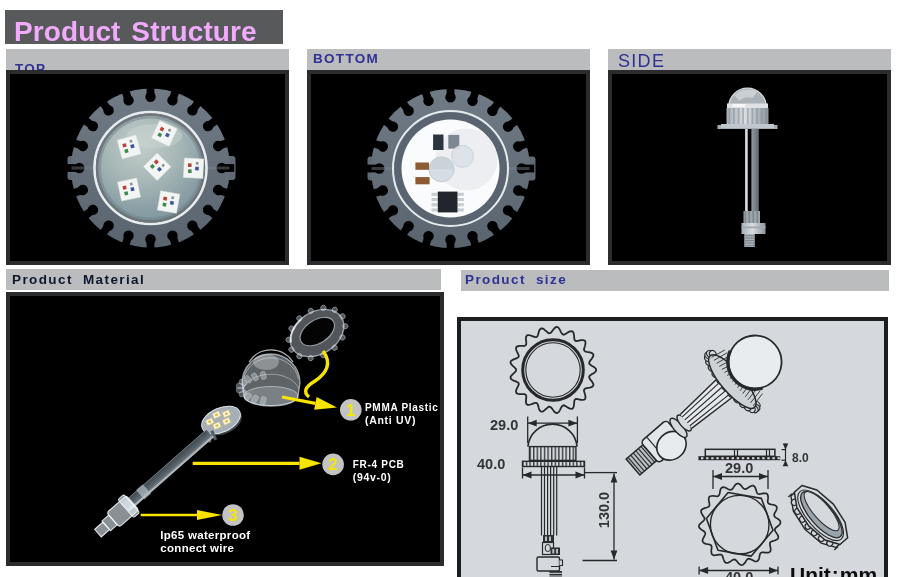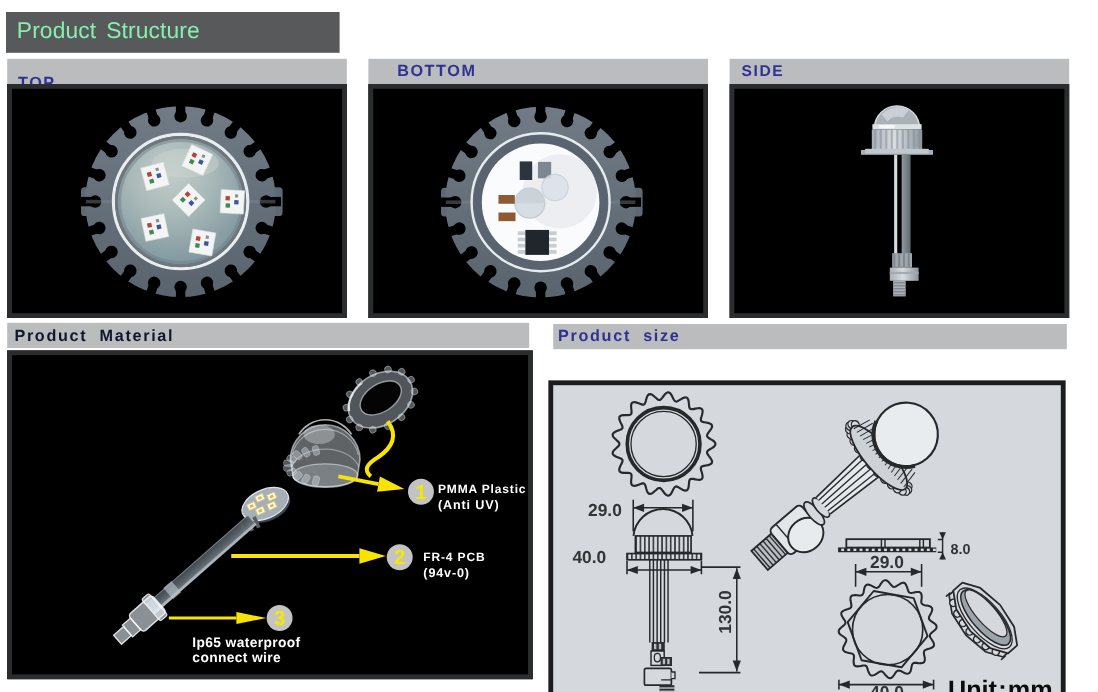--- a/index.html
+++ b/index.html
@@ -1,23 +1,23 @@
 <!DOCTYPE html>
 <html><head><meta charset="utf-8"><style>html,body{margin:0;padding:0;width:915px;height:577px;background:#fff;font-family:"Liberation Sans",sans-serif;overflow:hidden}.panel{position:absolute;background:#000;border:4px solid #2a2c2e;box-sizing:border-box}</style></head><body>
 <div style="position:absolute;left:5px;top:10px;width:278px;height:34px;background:#58595b;">
-    <div style="position:absolute;left:9px;top:6px;font-size:19px;font-weight:normal;color:#86efac;letter-spacing:0.1px;word-spacing:3px;">Product Structure</div>
+    <div style="position:absolute;left:9px;top:6px;font-size:28px;font-weight:bold;color:#f0abfc;letter-spacing:0.1px;word-spacing:3px;">Product Structure</div>
   </div>
 <div style="position:absolute;left:6px;top:49px;width:283px;height:21px;background:#bbbcbe;">
     <div style="position:absolute;left:9px;top:12px;font-size:13.5px;font-weight:bold;color:#2f3193;letter-spacing:1.3px;word-spacing:3px;">TOP</div>
   </div>
 <div style="position:absolute;left:307px;top:49px;width:283px;height:21px;background:#bbbcbe;">
-    <div style="position:absolute;left:24px;top:2px;font-size:13.5px;font-weight:bold;color:#2f3193;letter-spacing:1.3px;word-spacing:3px;">BOTTOM</div>
+    <div style="position:absolute;left:6px;top:2px;font-size:13.5px;font-weight:bold;color:#2f3193;letter-spacing:1.3px;word-spacing:3px;">BOTTOM</div>
   </div>
 <div style="position:absolute;left:608px;top:49px;width:283px;height:21px;background:#bbbcbe;">
-    <div style="position:absolute;left:10px;top:2px;font-size:13px;font-weight:bold;color:#2f3193;letter-spacing:1.3px;word-spacing:3px;">SIDE</div>
+    <div style="position:absolute;left:10px;top:2px;font-size:18px;font-weight:normal;color:#2f3193;letter-spacing:1.3px;word-spacing:3px;">SIDE</div>
   </div>
 <div class="panel" style="left:6px;top:70px;width:283px;height:195px;">
     <svg width="275" height="187" style="position:absolute;left:0;top:0">
       <defs>
         <radialGradient id="domeG" cx="42%" cy="28%" r="82%">
           <stop offset="0%" stop-color="#c2cdc9"></stop>
           <stop offset="40%" stop-color="#a9b9b8"></stop>
           <stop offset="75%" stop-color="#8ba0a6"></stop>
           <stop offset="100%" stop-color="#79909a"></stop>
         </radialGradient>

